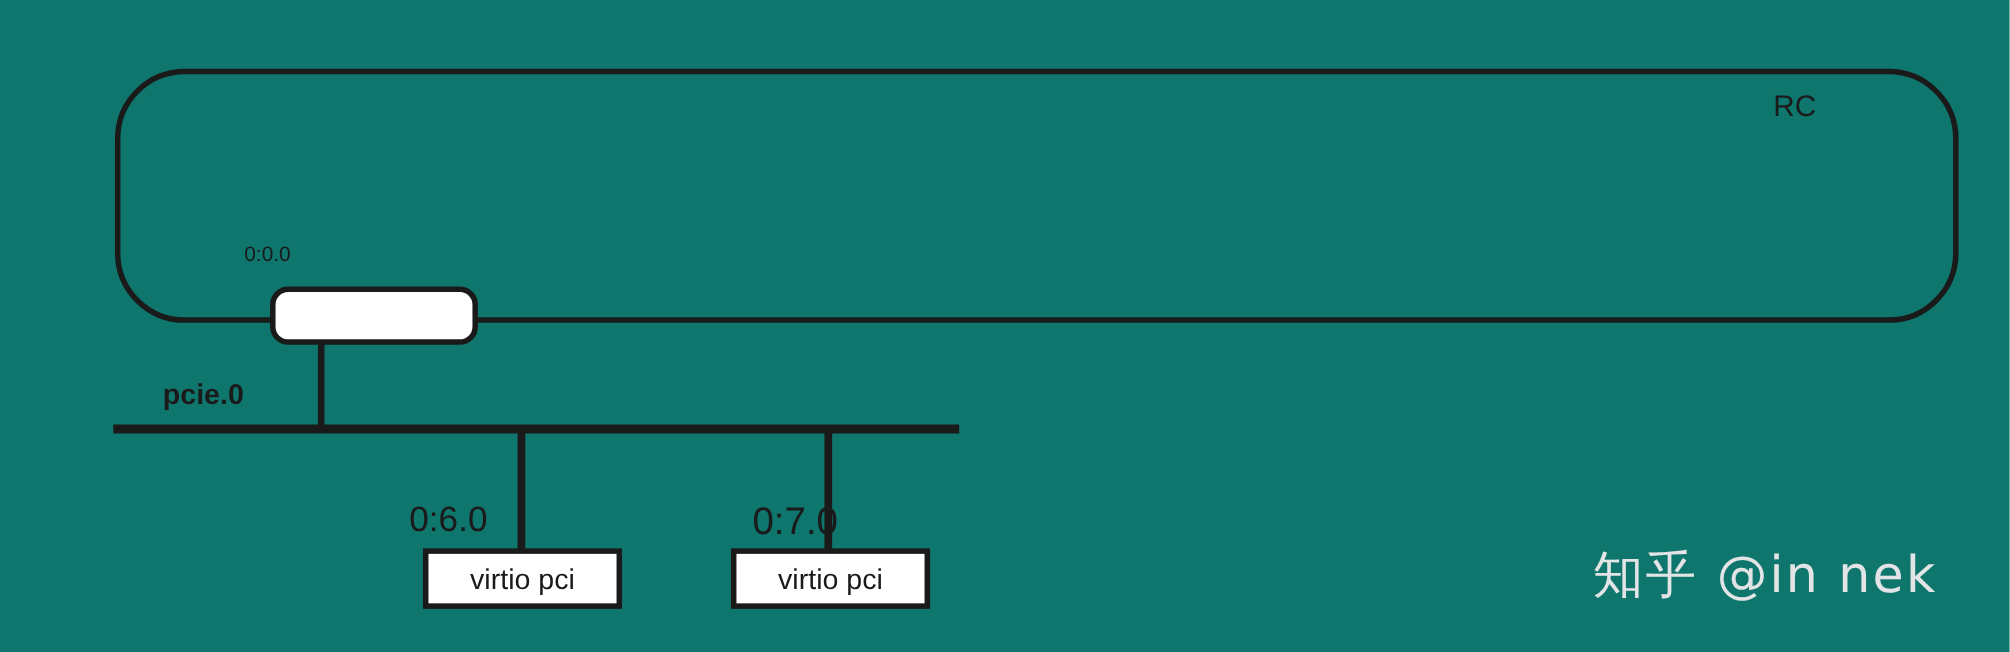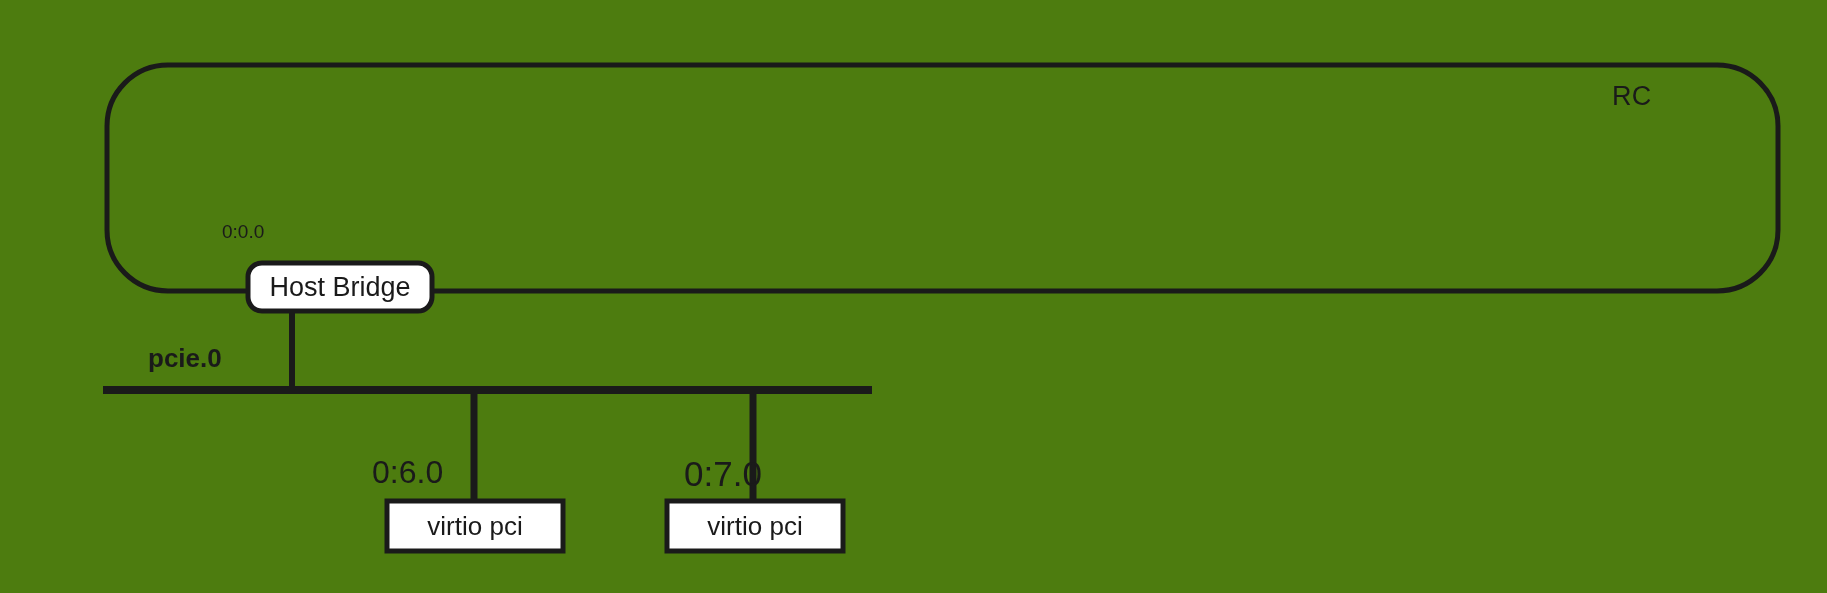--- a/index.html
+++ b/index.html
@@ -8,21 +8,21 @@
     padding: 0;
     background: #ffffff;
   }
   body {
     font-family: "Liberation Sans", "DejaVu Sans", sans-serif;
   }
   #canvas {
     position: relative;
     width: 1827px;
     height: 593px;
-    background: #4d7c0f;
+    background: #0f766e;
     overflow: hidden;
   }
   #diagram-svg {
     position: absolute;
     left: 0;
     top: 0;
     width: 1827px;
     height: 593px;
   }
   .dg-label {
@@ -139,26 +139,26 @@
 
     <rect x="387" y="501" width="176" height="50" fill="#ffffff" stroke="#1a1a1a" stroke-width="5"></rect>
 
     <rect x="667" y="501" width="176" height="50" fill="#ffffff" stroke="#1a1a1a" stroke-width="5"></rect>
   </svg>
 
   <div class="dg-label" id="rc-label">RC</div>
 
   <div class="dg-label" id="hostbridge-bdf-label">0:0.0</div>
 
-  <div class="node-text" id="hostbridge-text">Host Bridge</div>
 
   <div class="dg-label" id="bus-name-label">pcie.0</div>
 
   <div class="dg-label" id="dev0-bdf-label">0:6.0</div>
 
   <div class="node-text" id="dev0-text">virtio pci</div>
 
   <div class="dg-label" id="dev1-bdf-label">0:7.0</div>
 
   <div class="node-text" id="dev1-text">virtio pci</div>
 
+  <div id="watermark">知乎 @in nek</div>
 
 </div>
 
 </body></html>

